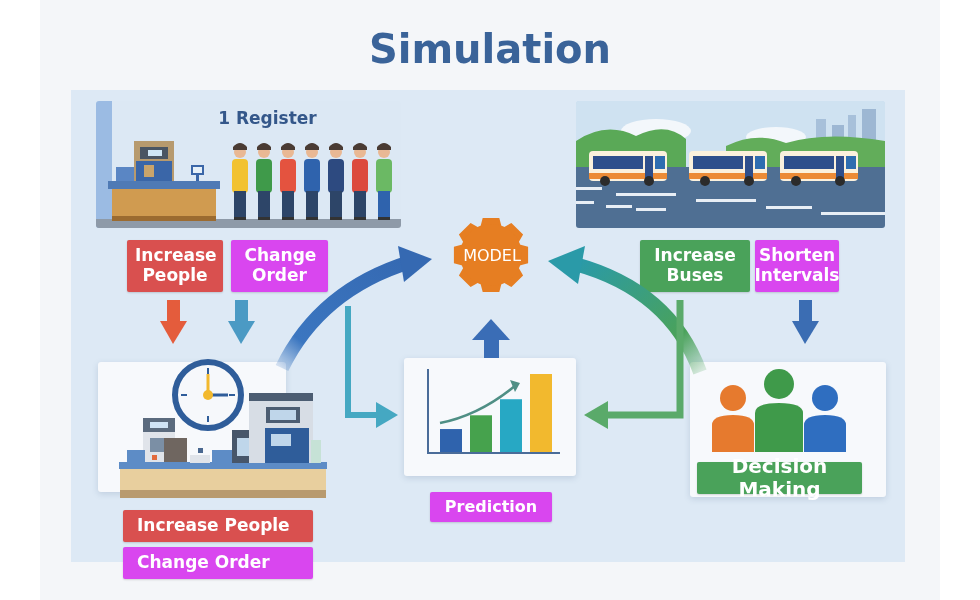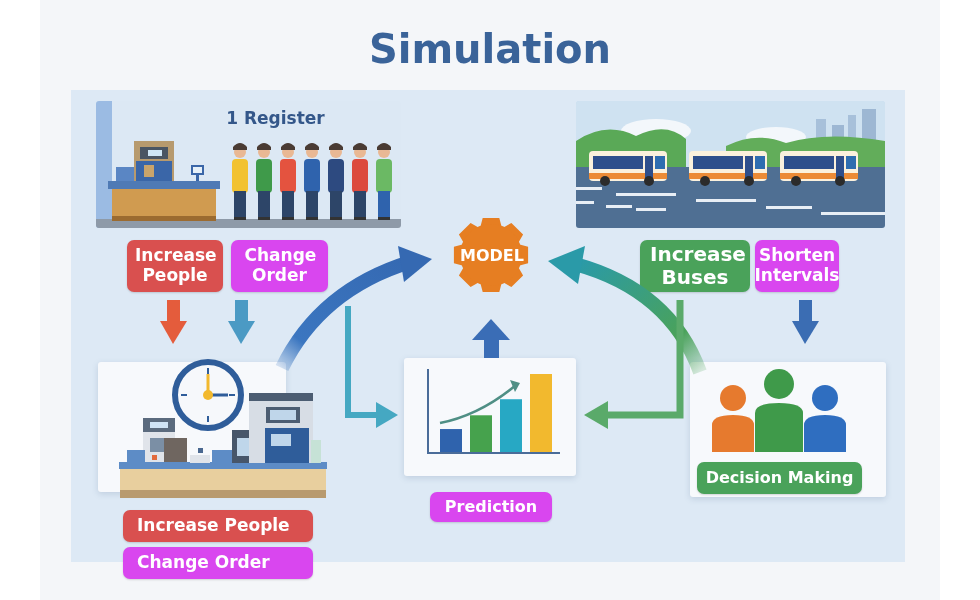--- a/index.html
+++ b/index.html
@@ -1,21 +1,21 @@
 <!DOCTYPE html>
 <html><head>
 <meta charset="utf-8">
 <style>
   html,body{margin:0;padding:0;}
   body{width:980px;height:600px;background:#ffffff;position:relative;overflow:hidden;font-family:"DejaVu Sans","Liberation Sans",sans-serif;}
   .card{position:absolute;left:40px;top:0;width:900px;height:600px;background:#f4f6f9;}
   .panel{position:absolute;left:71px;top:90px;width:834px;height:472px;background:#dde9f5;}
   .title{position:absolute;left:0;width:980px;top:26px;text-align:center;font-size:40px;font-weight:bold;color:#3a6399;letter-spacing:0px;}
   .scene{position:absolute;border-radius:3px;overflow:hidden;}
-  .tag{position:absolute;color:#fff;font-weight:bold;text-align:center;display:flex;align-items:center;justify-content:center;line-height:1.15;border-radius:7px;box-shadow:0 1px 2px rgba(0,0,0,0.15);}
+  .tag{position:absolute;color:#fff;font-weight:bold;text-align:center;display:flex;align-items:center;justify-content:center;line-height:1.15;border-radius:2px;box-shadow:0 1px 2px rgba(0,0,0,0.15);}
   .red{background:#d9504f;}
   .blue{background:#d946ef;}
   .green{background:#4aa25a;}
   .whitebox{position:absolute;background:#f7f9fc;border-radius:3px;box-shadow:0 2px 6px rgba(60,90,130,0.18);}
   svg{position:absolute;left:0;top:0;}
   .abs{position:absolute;}
 </style>
 </head>
 <body>
 
@@ -36,21 +36,21 @@
     <rect x="48" y="64" width="10" height="12" fill="#c9a46b"></rect>
     <rect x="20" y="66" width="18" height="14" fill="#5a86c4"></rect>
 
     <rect x="12" y="80" width="112" height="8" fill="#4f7ab5"></rect>
     <rect x="16" y="88" width="104" height="32" fill="#d09b50"></rect>
     <rect x="16" y="115" width="104" height="5" fill="#9b6b30"></rect>
     <rect x="95" y="64" width="13" height="10" fill="#3a66a8"></rect>
     <rect x="97" y="66" width="9" height="6" fill="#e6f0f8"></rect>
     <rect x="100" y="74" width="3" height="6" fill="#3a66a8"></rect>
   </svg>
-  <div class="abs" style="left:12px;top:7px;width:305px;text-align:center;padding-left:30px;box-sizing:border-box;font-size:17px;font-weight:bold;color:#34578a;">1 Register</div>
+  <div class="abs" style="left:4px;top:7px;width:305px;text-align:center;padding-left:30px;box-sizing:border-box;font-size:17px;font-weight:bold;color:#34578a;">1 Register</div>
   <svg width="305" height="127" id="queue-svg">
       <g>
         <circle cx="144" cy="51" r="6" fill="#e9b894"></circle>
         <path d="M137 46 Q144 38 151 46 L151 49 L137 49 Z" fill="#4a3b33"></path>
         <rect x="136" y="58" width="16" height="34" rx="4" fill="#f2c230"></rect>
         <rect x="138" y="90" width="12" height="28" fill="#2d4568"></rect>
         <rect x="138" y="116" width="12" height="3" fill="#333"></rect>
       </g>
       <g>
         <circle cx="168" cy="51" r="6" fill="#e9b894"></circle>
@@ -148,21 +148,21 @@
       </g>
     </svg>
 </div>
 
 <div class="tag red" style="left:127px;top:240px;width:96px;height:52px;font-size:17px;">
     <span style="display:block;width:80px;">Increase People</span>
   </div>
 <div class="tag blue" style="left:231px;top:240px;width:97px;height:52px;font-size:17px;">
     <span style="display:block;width:70px;">Change Order</span>
   </div>
-<div class="tag green" style="left:640px;top:240px;width:110px;height:52px;font-size:20px;">
+<div class="tag green" style="left:640px;top:240px;width:110px;height:52px;font-size:17px;">
     <span style="display:block;width:90px;">Increase Buses</span>
   </div>
 <div class="tag blue" style="left:755px;top:240px;width:84px;height:52px;font-size:17px;">
     <span style="display:block;width:90px;">Shorten Intervals</span>
   </div>
 
 <div class="whitebox" style="left:98px;top:362px;width:188px;height:130px;"></div>
 <div class="whitebox" style="left:404px;top:358px;width:172px;height:118px;"></div>
 <div class="whitebox" style="left:690px;top:362px;width:196px;height:135px;"></div>
 
@@ -202,21 +202,21 @@
 
   <rect x="484" y="338" width="15" height="20" fill="#3a6db6"></rect>
   <polygon points="472,340 491,319 510,340" fill="#3a6db6"></polygon>
 
   <g id="gear-g">
       <path d="M480.0 228.2 L482.7 217.9 L499.3 217.9 L502.0 228.2 L502.2 228.2 L511.4 222.9 L523.1 234.6 L517.8 243.8 L517.8 244.0 L528.1 246.7 L528.1 263.3 L517.8 266.0 L517.8 266.2 L523.1 275.4 L511.4 287.1 L502.2 281.8 L502.0 281.8 L499.3 292.1 L482.7 292.1 L480.0 281.8 L479.8 281.8 L470.6 287.1 L458.9 275.4 L464.2 266.2 L464.2 266.0 L453.9 263.3 L453.9 246.7 L464.2 244.0 L464.2 243.8 L458.9 234.6 L470.6 222.9 L479.8 228.2 Z" fill="#e67e22"></path>
       <circle cx="491" cy="255" r="31" fill="#e67e22"></circle>
     </g>
 </svg>
 
-<div class="abs" style="left:430px;top:246px;width:124px;text-align:center;color:#fff;font-weight:bold;font-size:16px;">MODEL</div>
+<div class="abs" style="left:430px;top:246px;width:124px;text-align:center;color:#fff;font-weight:normal;font-size:16px;">MODEL</div>
 
 <svg width="980" height="600">
   <rect x="120" y="468" width="206" height="30" fill="#e8cf9e"></rect>
   <rect x="120" y="490" width="206" height="8" fill="#b89a6e"></rect>
   <rect x="119" y="462" width="208" height="7" fill="#5d8cc6"></rect>
   <rect x="143" y="418" width="32" height="44" fill="#e0e4ea"></rect>
   <rect x="143" y="418" width="32" height="14" fill="#5b6b7e"></rect>
   <rect x="150" y="422" width="18" height="6" fill="#cfe3f5"></rect>
   <rect x="150" y="438" width="14" height="14" fill="#7b8fa5"></rect>
   <rect x="152" y="455" width="5" height="5" fill="#e26a3c"></rect>
@@ -267,21 +267,21 @@
     </g>
     <g>
       <circle cx="779" cy="384" r="15" fill="#3f9a4a"></circle>
       <path d="M755 452 L755 413 Q755 403 779 403 Q803 403 803 413 L803 452 Z" fill="#3f9a4a"></path>
     </g>
     <g>
       <circle cx="825" cy="398" r="13" fill="#2f6ec0"></circle>
       <path d="M804 452 L804 425 Q804 415 825 415 Q846 415 846 425 L846 452 Z" fill="#2f6ec0"></path>
     </g>
   </svg>
-<div class="tag green" style="left:697px;top:462px;width:165px;height:32px;font-size:16px;font-weight:bold;">
+<div class="tag green" style="left:697px;top:462px;width:165px;height:32px;font-size:20px;font-weight:bold;">
     <span>Decision Making</span>
   </div>
 
 <div class="tag red" style="left:123px;top:510px;width:190px;height:32px;font-size:17px;font-weight:bold;justify-content:flex-start;padding-left:14px;box-sizing:border-box;">
     <span>Increase People</span>
   </div>
 <div class="tag blue" style="left:123px;top:547px;width:190px;height:32px;font-size:17px;font-weight:bold;justify-content:flex-start;padding-left:14px;box-sizing:border-box;">
     <span>Change Order</span>
   </div>
 

